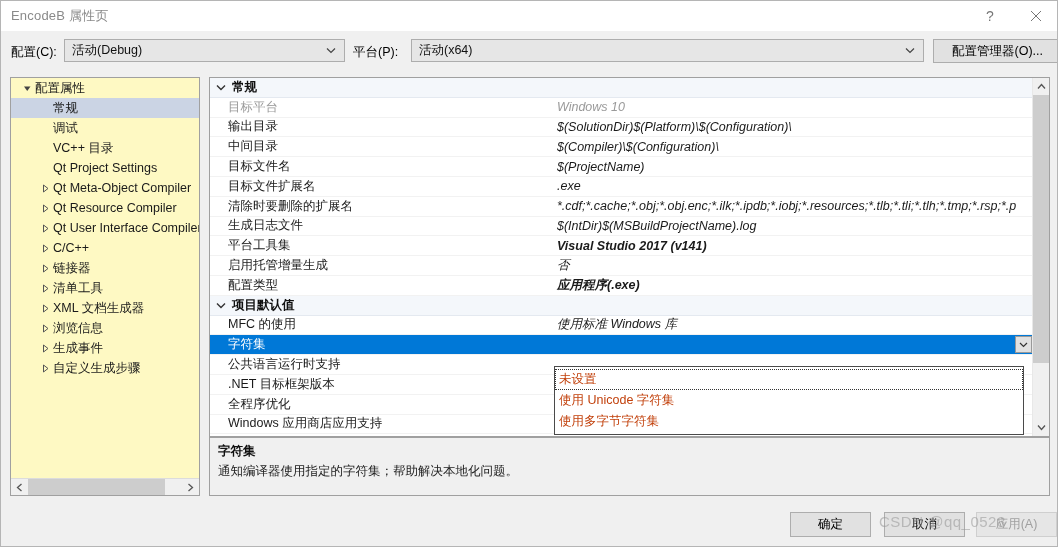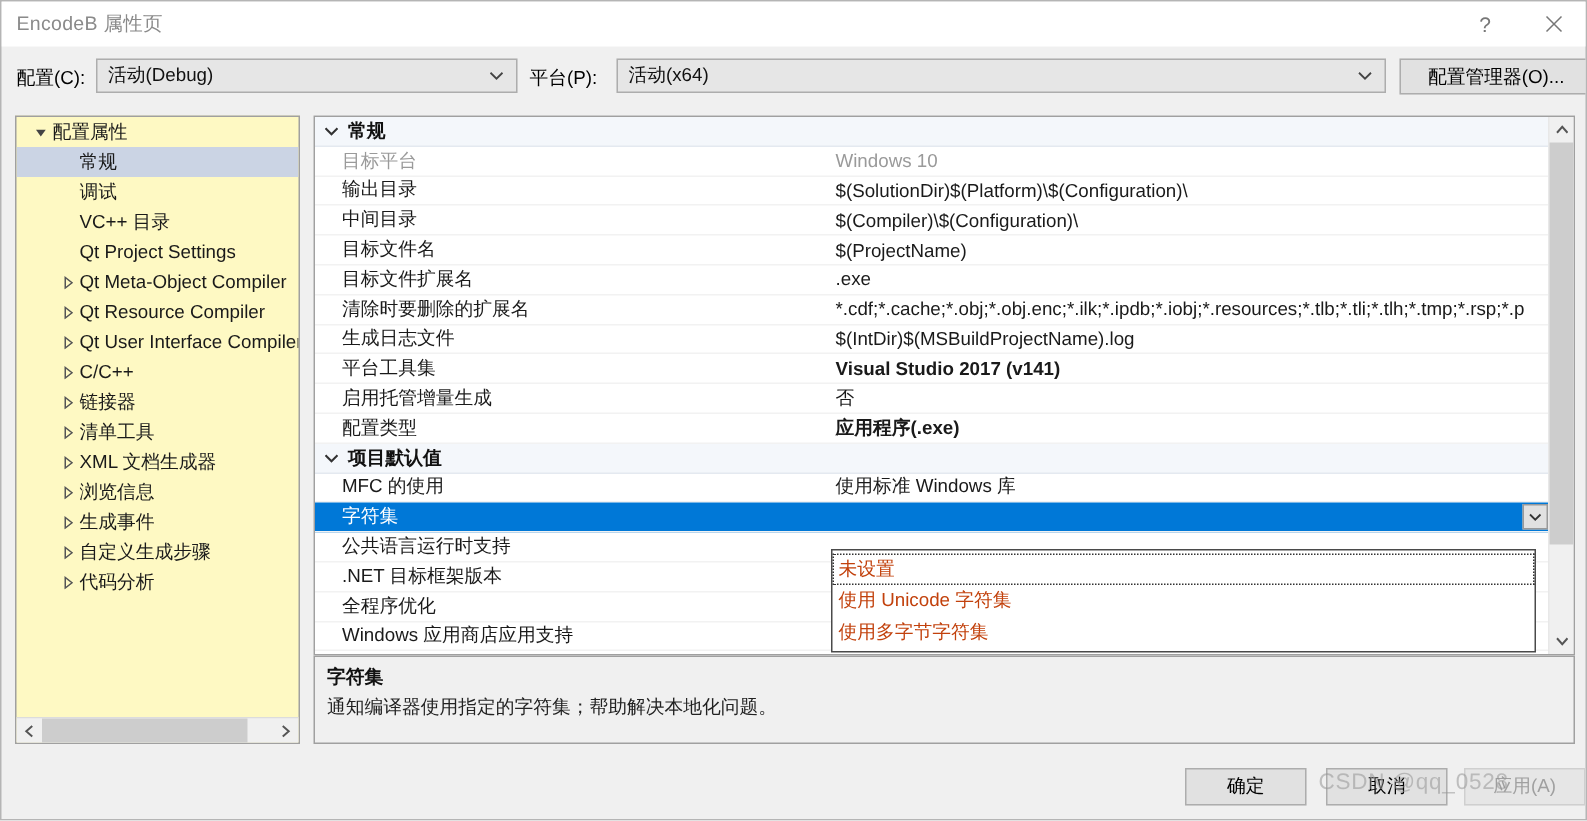--- a/index.html
+++ b/index.html
@@ -174,20 +174,21 @@
     font-size: 12.5px;
     color: #1a1a1a;
     overflow: hidden;
   }
   .gval {
     flex: 1;
     padding-left: 2px;
     font-size: 12.5px;
     color: #1a1a1a;
     overflow: hidden;
+    font-style: italic;
   }
   .gval.bold { font-weight: bold; }
   .grow.dim .gname, .grow.dim .gval { color: #9a9a9a; }
   .grow.selected {
     background: #0078d7;
   }
   .grow.selected .gname { color: #fff; }
   .grow.selected .gval { background: #ffffff; }
 
   .editor-arrow {
@@ -412,28 +413,20 @@
           <span class="tlabel">生成事件</span>
         </div>
         <div class="tree-item lvl2">
           <span class="tw">
             <svg width="9" height="9" viewBox="0 0 9 9">
               <path d="M2.5 1 L2.5 8 L7 4.5 Z" fill="none" stroke="#555" stroke-width="1"></path>
             </svg>
           </span>
           <span class="tlabel">自定义生成步骤</span>
         </div>
-        <div class="tree-item lvl2">
-          <span class="tw">
-            <svg width="9" height="9" viewBox="0 0 9 9">
-              <path d="M2.5 1 L2.5 8 L7 4.5 Z" fill="none" stroke="#555" stroke-width="1"></path>
-            </svg>
-          </span>
-          <span class="tlabel">代码分析</span>
-        </div>
       </div>
     <div class="hscroll">
       <div class="hs-arrow">
         <svg width="7" height="9" viewBox="0 0 7 9">
             <path d="M5.5 1 L1.5 4.5 L5.5 8" stroke="#555" stroke-width="1.3" fill="none"></path>
           </svg>
       </div>
       <div class="hs-track">
         <div class="hs-thumb"></div>
       </div>

